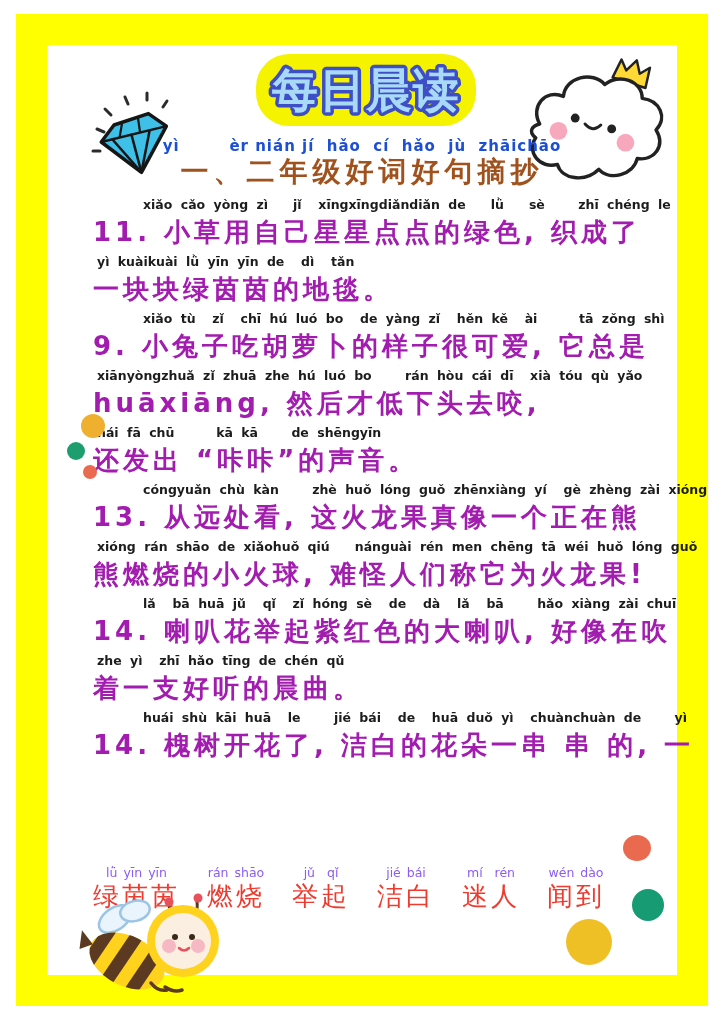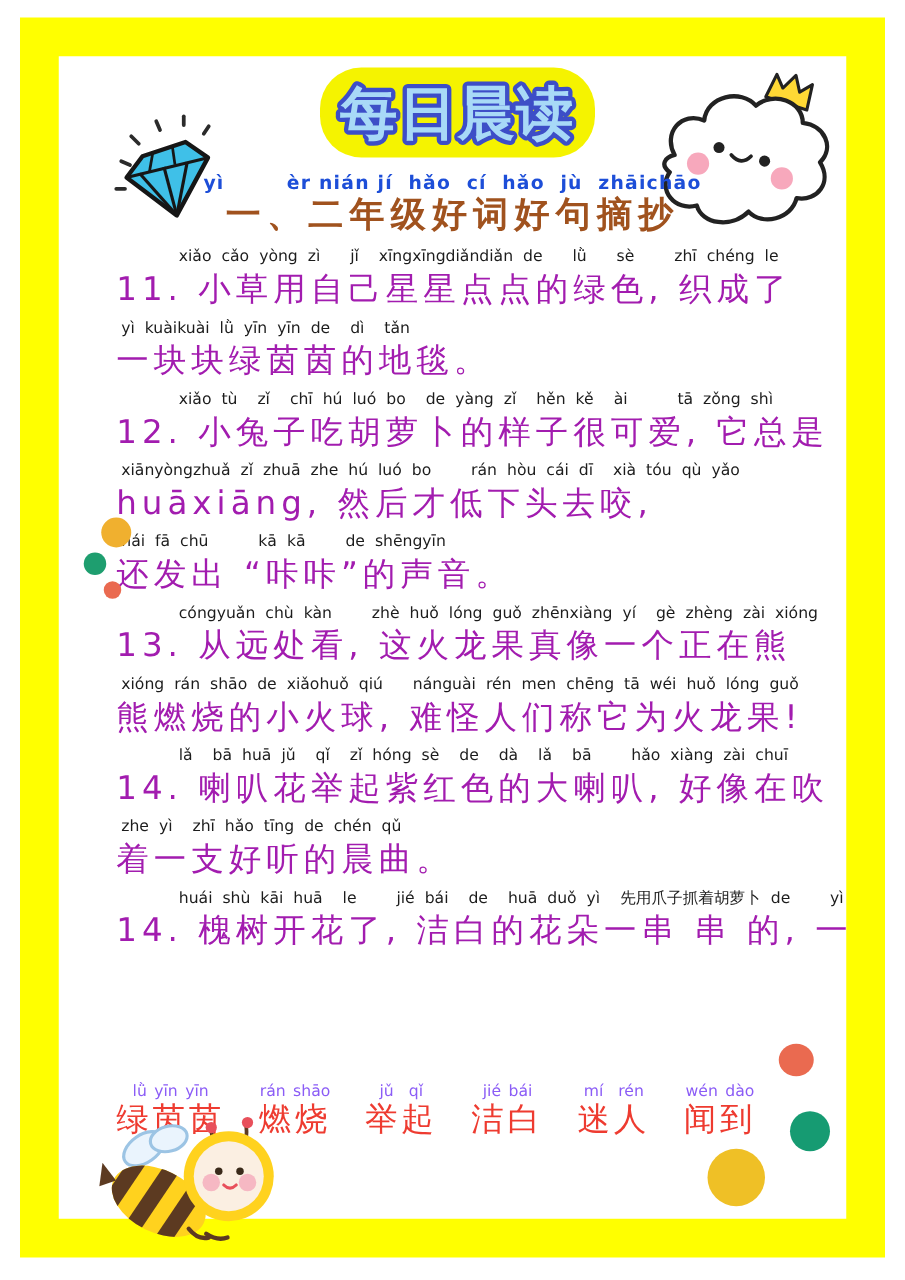--- a/index.html
+++ b/index.html
@@ -21,21 +21,21 @@
     position:absolute;left:0;top:92px;width:100%;text-align:center;
     color:#1d4ed8;font-weight:bold;font-size:15px;white-space:pre;letter-spacing:1px;
   }
   .subtitle{
     position:absolute;left:0;top:108px;width:100%;text-align:center;
     color:#A0521E;font-weight:bold;font-size:28px;letter-spacing:5px;white-space:pre;
   }
 
   
   .items{position:absolute;left:46px;top:152px;width:560px;}
-  .item{margin-bottom:3px;}
+  .item{margin-bottom:3px;font-weight:bold;}
   .line{margin-bottom:4px;}
   .pinyin{
     font-size:12.5px;color:#1c1c1c;line-height:15px;margin-bottom:2px;
     white-space:pre;word-spacing:4px;
   }
   .line.first .pinyin{padding-left:50px;}
   .line.cont  .pinyin{padding-left:4px;}
   .hanzi{
     font-size:26px;color:#a21caf;line-height:36px;letter-spacing:4px;white-space:pre;
   }
@@ -131,21 +131,21 @@
       </div>
       <div class="line cont">
         <div class="pinyin">yì kuàikuài lǜ yīn yīn de  dì  tǎn</div>
         <div class="hanzi">一块块绿茵茵的地毯。</div>
       </div>
     </div>
 
     <div class="item">
       <div class="line first">
         <div class="pinyin">xiǎo tù  zǐ  chī hú luó bo  de yàng zǐ  hěn kě  ài     tā zǒng shì</div>
-        <div class="hanzi">12. 小兔子吃胡萝卜的样子很可爱, 它总是</div>
+        <div class="hanzi">9. 小兔子吃胡萝卜的样子很可爱, 它总是</div>
       </div>
       <div class="line cont">
         <div class="pinyin">xiānyòngzhuǎ zǐ zhuā zhe hú luó bo    rán hòu cái dī  xià tóu qù yǎo</div>
         <div class="hanzi">huāxiāng, 然后才低下头去咬,</div>
       </div>
       <div class="line cont">
         <div class="pinyin">hái fā chū     kā kā    de shēngyīn</div>
         <div class="hanzi">还发出 “咔咔”的声音。</div>
       </div>
     </div>
@@ -167,21 +167,21 @@
         <div class="hanzi">14. 喇叭花举起紫红色的大喇叭, 好像在吹</div>
       </div>
       <div class="line cont">
         <div class="pinyin">zhe yì  zhī hǎo tīng de chén qǔ</div>
         <div class="hanzi">着一支好听的晨曲。</div>
       </div>
     </div>
 
     <div class="item">
       <div class="line first">
-        <div class="pinyin">huái shù kāi huā  le    jié bái  de  huā duǒ yì  先用爪子抓着胡萝卜 de    yì</div>
+        <div class="pinyin">huái shù kāi huā  le    jié bái  de  huā duǒ yì  chuànchuàn de    yì</div>
         <div class="hanzi">14. 槐树开花了, 洁白的花朵一串 串 的, 一</div>
       </div>
     </div>
 
   </div>
 
   <div class="highlights">
     <div class="hl">
       <div class="pinyin">lǜ yīn yīn</div>
       <div class="word">绿茵茵</div>

